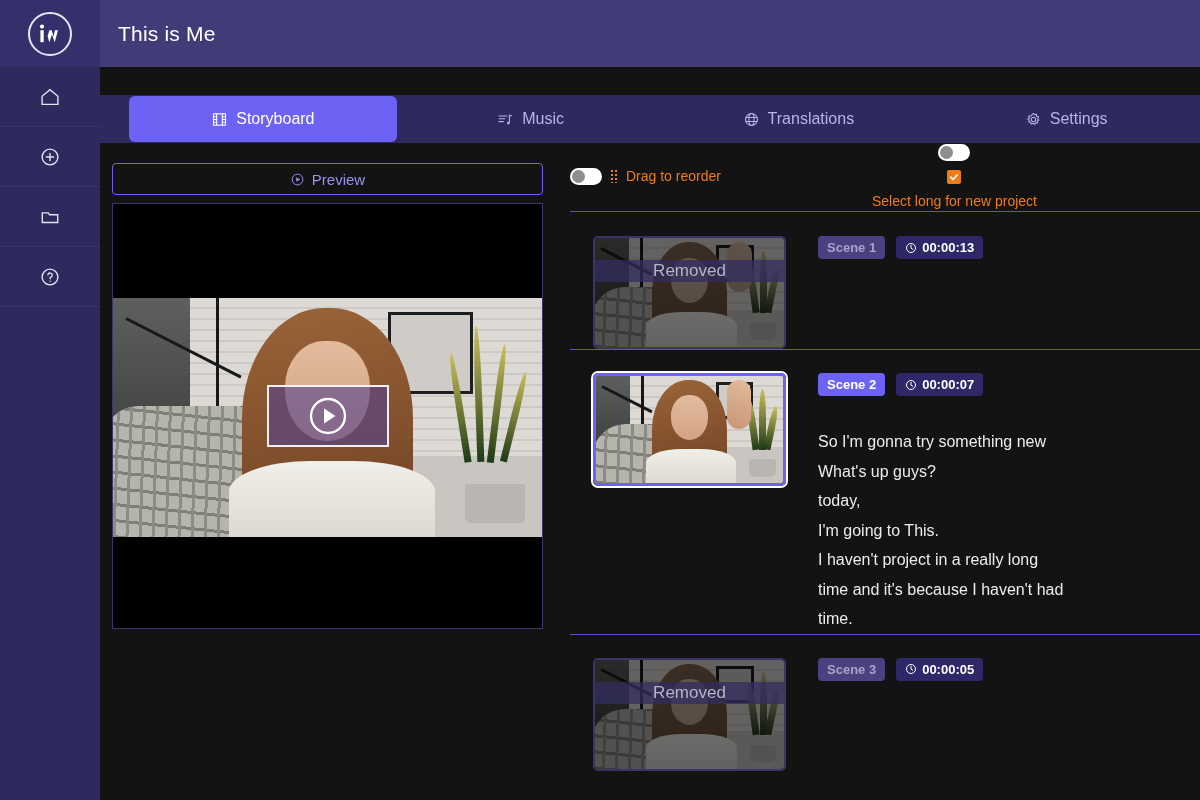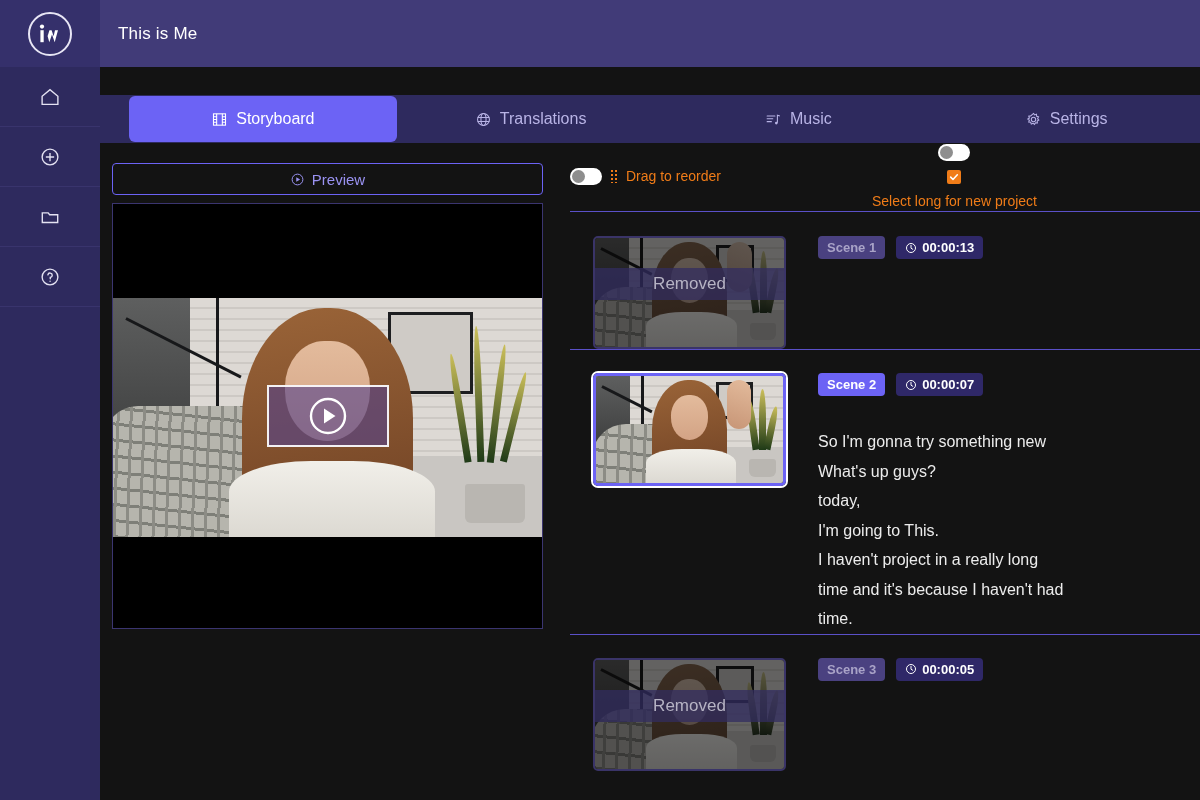--- a/index.html
+++ b/index.html
@@ -40,21 +40,21 @@
 
   
   .right { flex:1 1 auto; display:flex; flex-direction:column; min-width:0; }
 
   .topbar {
     height:67px; background:#413b78;
     display:flex; align-items:center;
     padding-left:18px;
   }
   .topbar-title {
-    color:#ffffff; font-size:17px; letter-spacing:.2px;
+    color:#ffffff; font-size:21px; letter-spacing:.2px;
   }
 
   .content {
     flex:1 1 auto; background:#131313;
     position:relative;
     display:flex; flex-direction:column;
     min-height:0;
   }
 
   
@@ -162,23 +162,23 @@
     width:193px; height:113px;
     border-radius:5px; overflow:hidden; position:relative;
     border:2px solid #3a3468; cursor:pointer;
   }
   .thumb.active {
     border:3px solid #6c63f5;
     box-shadow:0 0 0 2px #ffffff;
   }
   .thumb.removed .thumb-img { filter:brightness(.45) saturate(.55); }
   .removed-band {
-    position:absolute; left:0; right:0; top:22px; height:32px;
+    position:absolute; left:0; right:0; top:22px; height:22px;
     background:rgba(50,44,96,.74);
-    display:flex; align-items:center; justify-content:center;margin-top:8px;
+    display:flex; align-items:center; justify-content:center;
   }
   .removed-band span { color:#b6b3c4; font-size:17px; }
 
   .scene-info { flex:1 1 auto; padding-left:32px; min-width:0; }
   .badges { display:flex; align-items:center; gap:11px; }
   .badge-scene {
     background:#4a4180; color:#a9a3c7;
     font-size:13px; font-weight:bold;
     padding:4px 9px; border-radius:4px;
   }
@@ -284,34 +284,34 @@
         <div class="tab active">
           <svg width="17" height="17" viewBox="0 0 24 24" fill="none" stroke="#fff" stroke-width="1.5">
             <rect x="3.5" y="4" width="17" height="16"></rect>
             <path d="M8 4 V20 M16 4 V20 M3.5 8 H8 M3.5 12 H8 M3.5 16 H8 M16 8 H20.5 M16 12 H20.5 M16 16 H20.5"></path>
           </svg>
           <span>Storyboard</span>
         </div>
 
         <div class="tab">
           <svg width="17" height="17" viewBox="0 0 24 24" fill="none" stroke="#b9b4e6" stroke-width="1.5">
+            <path d="M3 7 H14 M3 11 H11 M3 15 H9" stroke-linecap="round"></path>
+            <path d="M17.5 16.5 V6 l3.5 1.2"></path>
+            <circle cx="16" cy="17" r="1.9" fill="#b9b4e6" stroke="none"></circle>
+          </svg>
+          <span>Music</span>
+        </div>
+
+        <div class="tab">
+          <svg width="17" height="17" viewBox="0 0 24 24" fill="none" stroke="#b9b4e6" stroke-width="1.5">
             <circle cx="12" cy="12" r="8.4"></circle>
             <ellipse cx="12" cy="12" rx="3.6" ry="8.4"></ellipse>
             <path d="M3.7 9.2 H20.3 M3.7 14.8 H20.3"></path>
           </svg>
           <span>Translations</span>
-        </div>
-
-        <div class="tab">
-          <svg width="17" height="17" viewBox="0 0 24 24" fill="none" stroke="#b9b4e6" stroke-width="1.5">
-            <path d="M3 7 H14 M3 11 H11 M3 15 H9" stroke-linecap="round"></path>
-            <path d="M17.5 16.5 V6 l3.5 1.2"></path>
-            <circle cx="16" cy="17" r="1.9" fill="#b9b4e6" stroke="none"></circle>
-          </svg>
-          <span>Music</span>
         </div>
 
         <div class="tab">
           <svg width="17" height="17" viewBox="0 0 24 24" fill="none" stroke="#b9b4e6" stroke-width="1.5">
             <circle cx="12" cy="12" r="3.1"></circle>
             <path d="M12 3.4 l1.6 2.2 2.6-.9 .3 2.7 2.6 .9 -1.3 2.4 1.7 2.1 -2.3 1.4 .3 2.7 -2.7-.3 -1.4 2.3 -2.1-1.7 -2.4 1.3 -.9-2.6 -2.7-.3 .9-2.6 -2.2-1.6 2.2-1.6 -.9-2.6 2.7-.3 Z"></path>
           </svg>
           <span>Settings</span>
         </div>
       </div>

